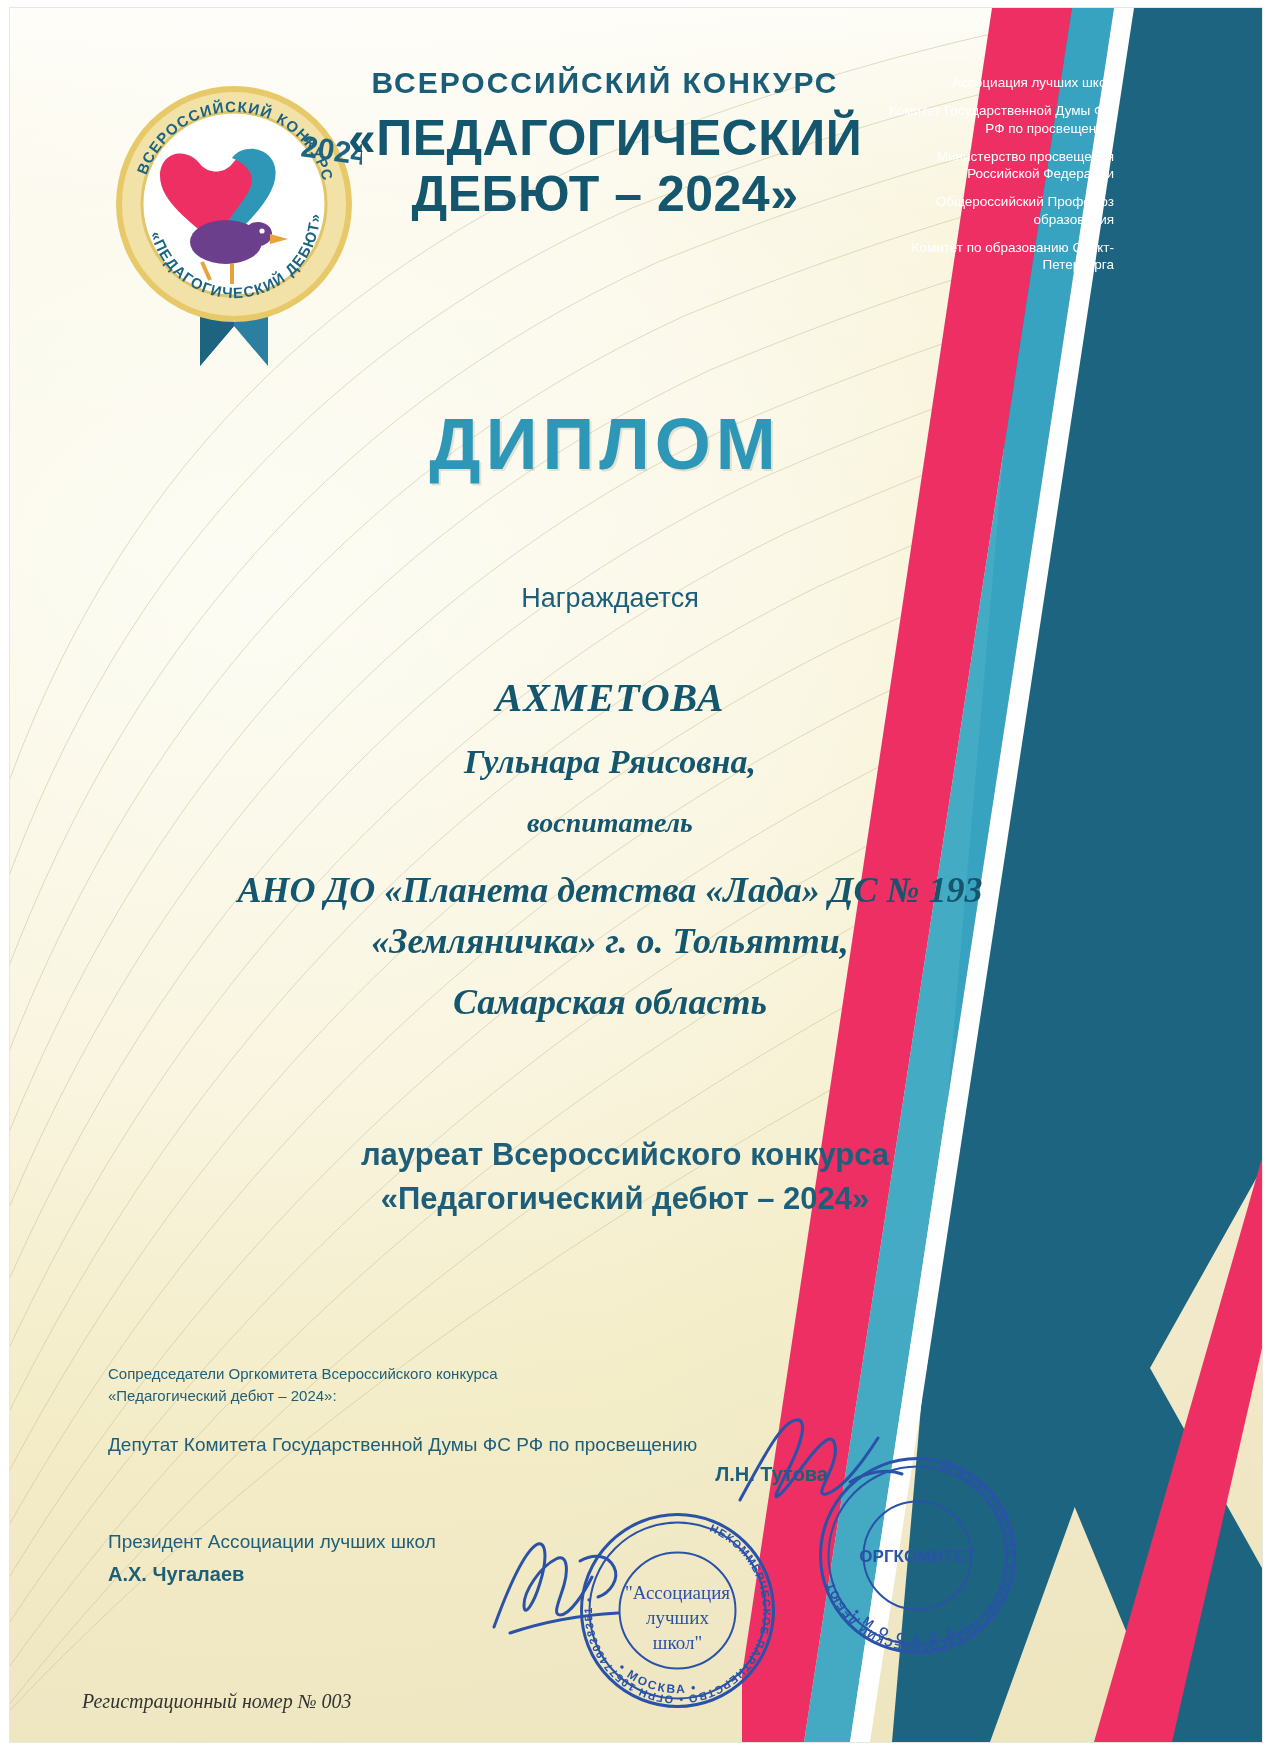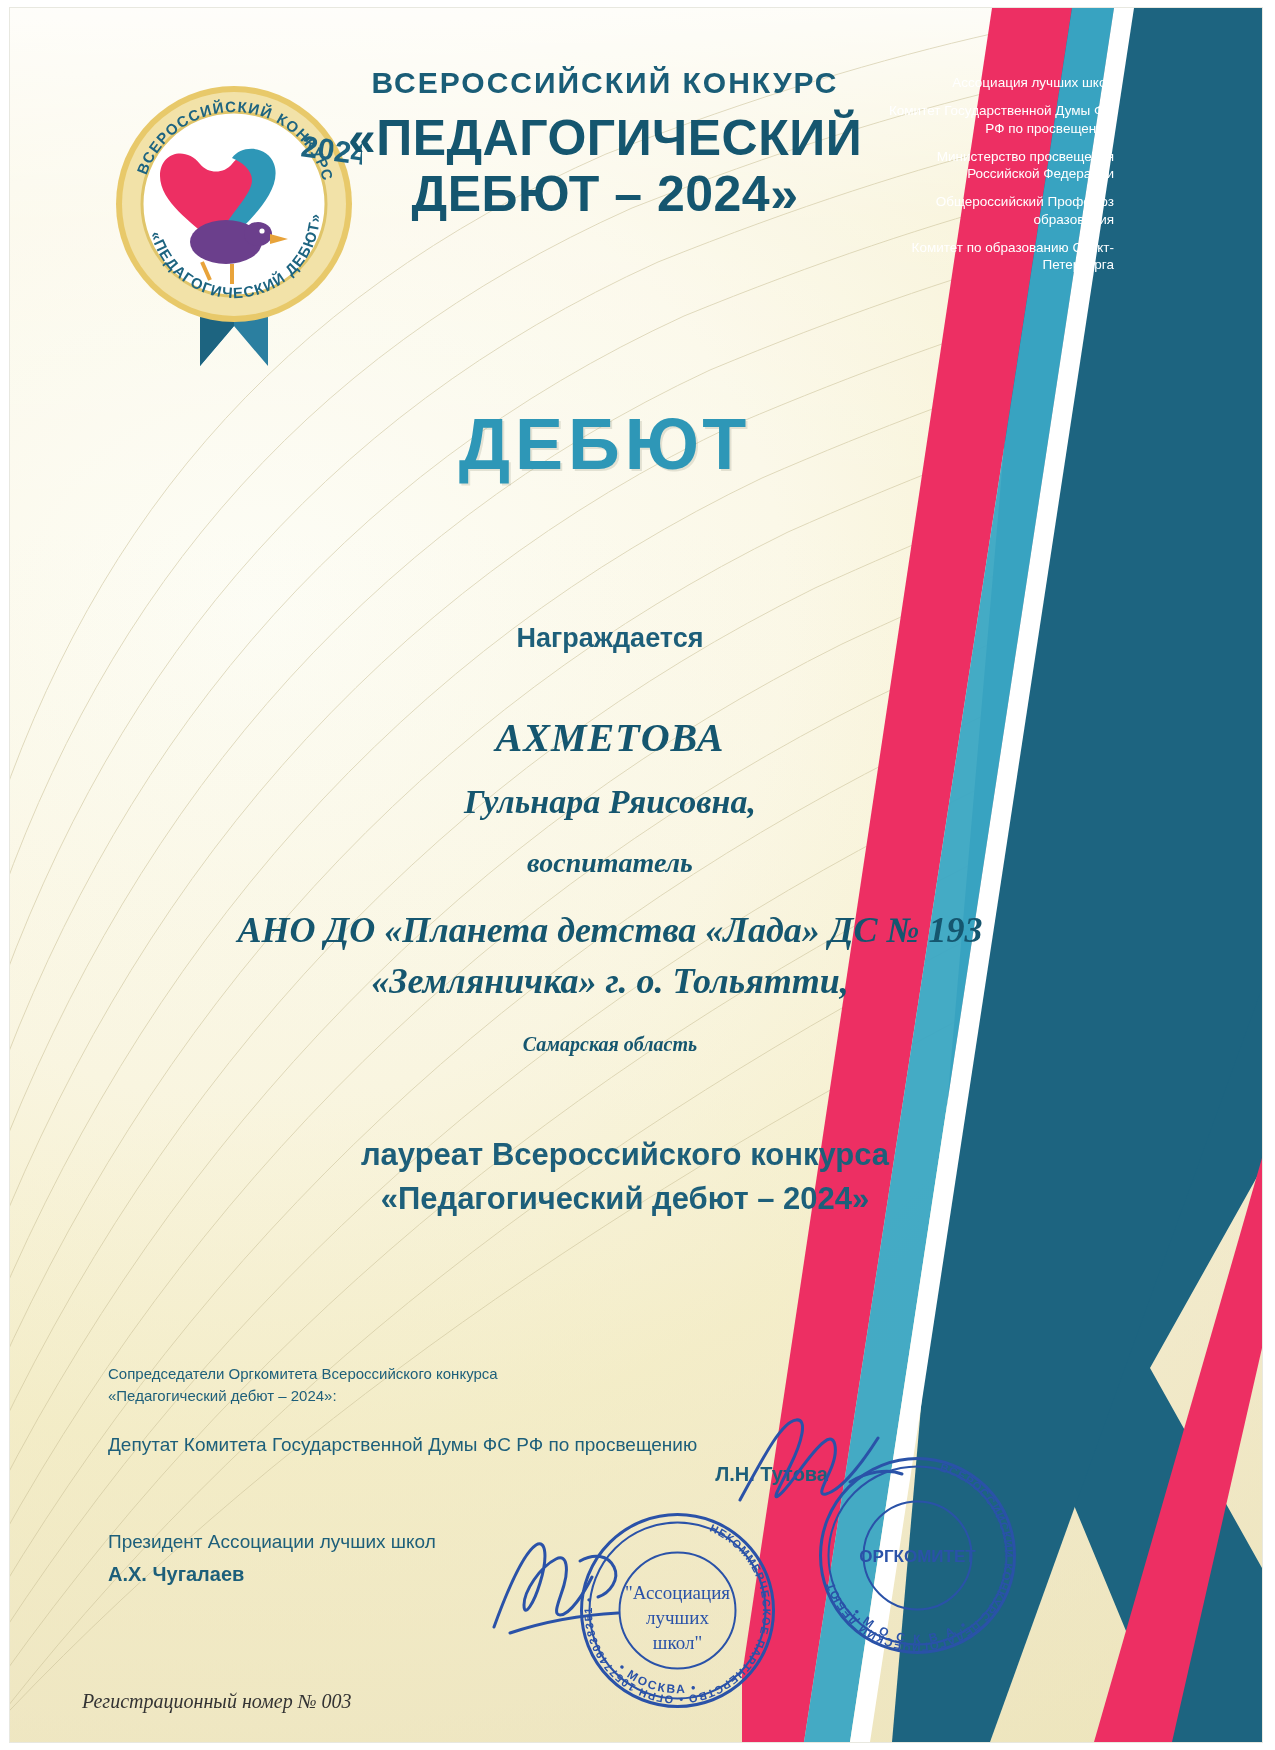--- a/index.html
+++ b/index.html
@@ -125,24 +125,23 @@
   
   .awarded {
     position: absolute;
     left: 200px;
     top: 575px;
     width: 800px;
     text-align: center;
   }
   .awarded .verb {
     font-size: 27px;
-    font-weight: 700;
+    font-weight: 400;
     color: #1d5f7a;
     margin-bottom: 60px;
-    margin-top: 40px;
   }
   .recipient {
     font-family: "Liberation Serif", serif;
     color: #15566f;
     text-align: center;
   }
   .recipient .surname {
     font-size: 40px;
     font-weight: 700;
     font-style: italic;
@@ -162,24 +161,24 @@
     margin-bottom: 26px;
   }
   .recipient .org1,
   .recipient .org2 {
     font-size: 36px;
     font-weight: 700;
     font-style: italic;
     line-height: 1.42;
   }
   .recipient .region {
-    font-size: 20px;
-    font-weight: 700;
-    font-style: italic;
-    margin-top: 26px;
+    font-size: 36px;
+    font-weight: 700;
+    font-style: italic;
+    margin-top: 14px;
   }
 
   
   .award-title {
     position: absolute;
     left: 200px;
     top: 1125px;
     width: 830px;
     text-align: center;
     color: #1d5f7a;
@@ -335,21 +334,21 @@
     </div>
 
     <div class="orglist">
       <div class="org">Ассоциация лучших школ</div>
       <div class="org">Комитет Государственной Думы ФС РФ по просвещению</div>
       <div class="org">Министерство просвещения Российской Федерации</div>
       <div class="org">Общероссийский Профсоюз образования</div>
       <div class="org">Комитет по образованию Санкт-Петербурга</div>
     </div>
 
-    <div class="diploma">ДЕБЮТ</div>
+    <div class="diploma">ДИПЛОМ</div>
 
     <div class="awarded">
       <div class="verb">Награждается</div>
       <div class="recipient">
         <div class="surname">АХМЕТОВА</div>
         <div class="given">Гульнара Ряисовна,</div>
         <div class="role">воспитатель</div>
         <div class="org1">АНО ДО «Планета детства «Лада» ДС № 193</div>
         <div class="org2">«Земляничка» г. о. Тольятти,</div>
         <div class="region">Самарская область</div>

